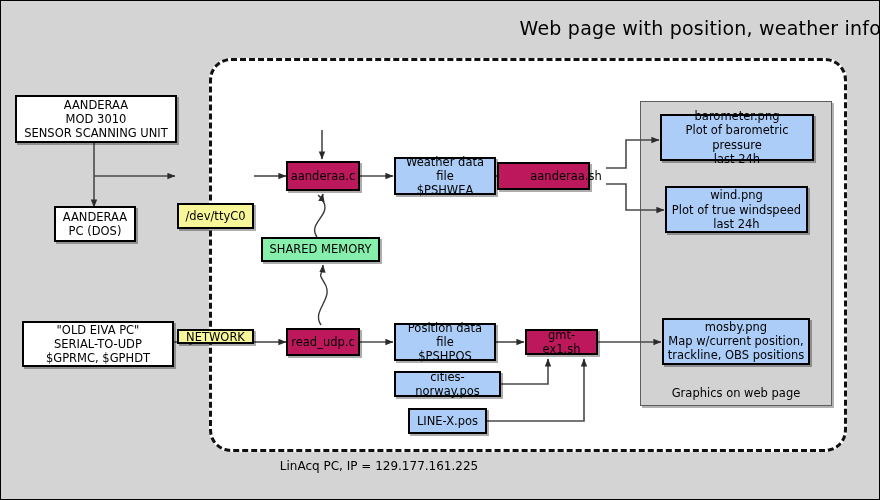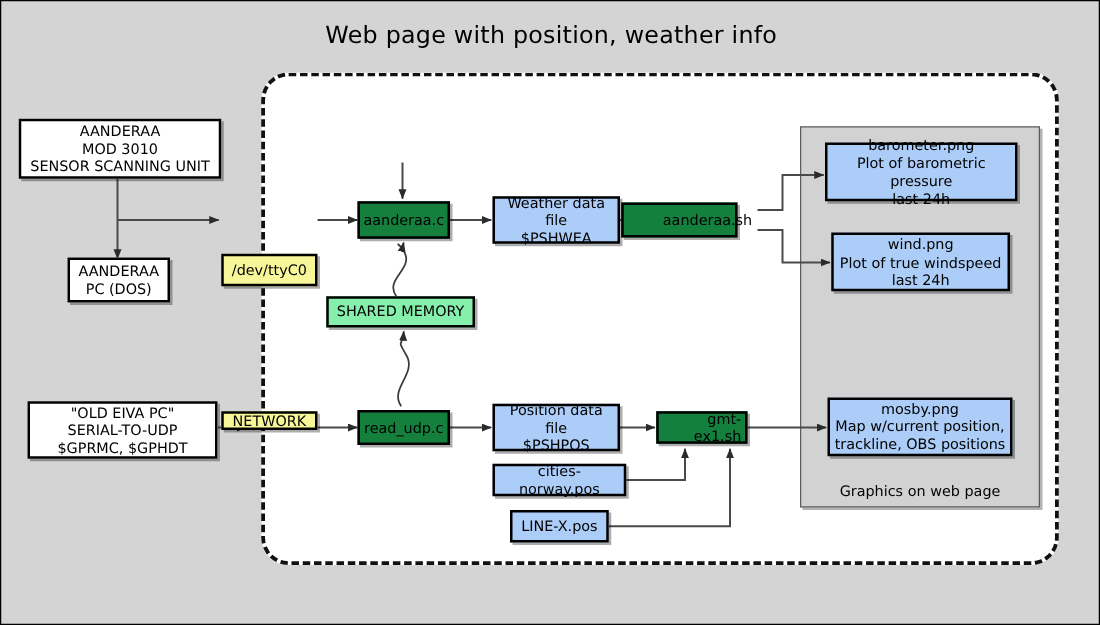--- a/index.html
+++ b/index.html
@@ -17,21 +17,21 @@
     box-sizing: border-box;
     font-family: "DejaVu Sans", "Liberation Sans", sans-serif;
     overflow: hidden;
   }
   
   .diagram-title {
     position: absolute;
     left: 0;
     top: 16px;
     width: 880px;
-    text-align: center;
+    text-align: right;
     font-size: 19px;
     color: #000;
     letter-spacing: 0.2px;
   }
   
   .dashed-zone {
     position: absolute;
     left: 208px;
     top: 57px;
     width: 638px;
@@ -81,41 +81,42 @@
     justify-content: center;
     text-align: center;
     line-height: 1.22;
     color: #000000;
     font-size: 11.5px;
     box-shadow: 2px 2px 0 rgba(0,0,0,0.32);
     padding: 1px 3px;
   }
   .node.white  { background: #ffffff; border-width: 2px; box-shadow: 2px 2px 0 rgba(0,0,0,0.32); }
   .node.yellow { background: #f7f79a; border-width: 2px; }
-  .node.green  { background: #15803d; border-width: 2px; text-align: right; }
+  .node.green  { background: #be185d; border-width: 2px; }
   .node.blue   { background: #abcdf7; border-width: 2px; }
   .node.pink   { background: #86efac; border-width: 2px; }
   .node .lines { white-space: pre-line; }
 
   
   #wires {
     position: absolute;
     left: 0; top: 0;
     width: 880px; height: 500px;
     pointer-events: none;
   }
 </style>
 </head>
 <body>
 
 <div id="canvas">
 
   <div class="diagram-title">Web page with position, weather info</div>
 
   <div class="dashed-zone"></div>
+  <div class="zone-caption">LinAcq PC, IP = 129.177.161.225</div>
 
   <div class="graphics-panel"></div>
   <div class="graphics-panel-label">Graphics on web page</div>
 
   <svg id="wires" viewBox="0 0 880 500">
     <defs>
       <marker id="ah" markerWidth="9" markerHeight="9" refX="7.6" refY="3.2" orient="auto" markerUnits="userSpaceOnUse">
         <path d="M0,0 L8,3.2 L0,6.4 z" fill="#2b2b2b"></path>
       </marker>
     </defs>

